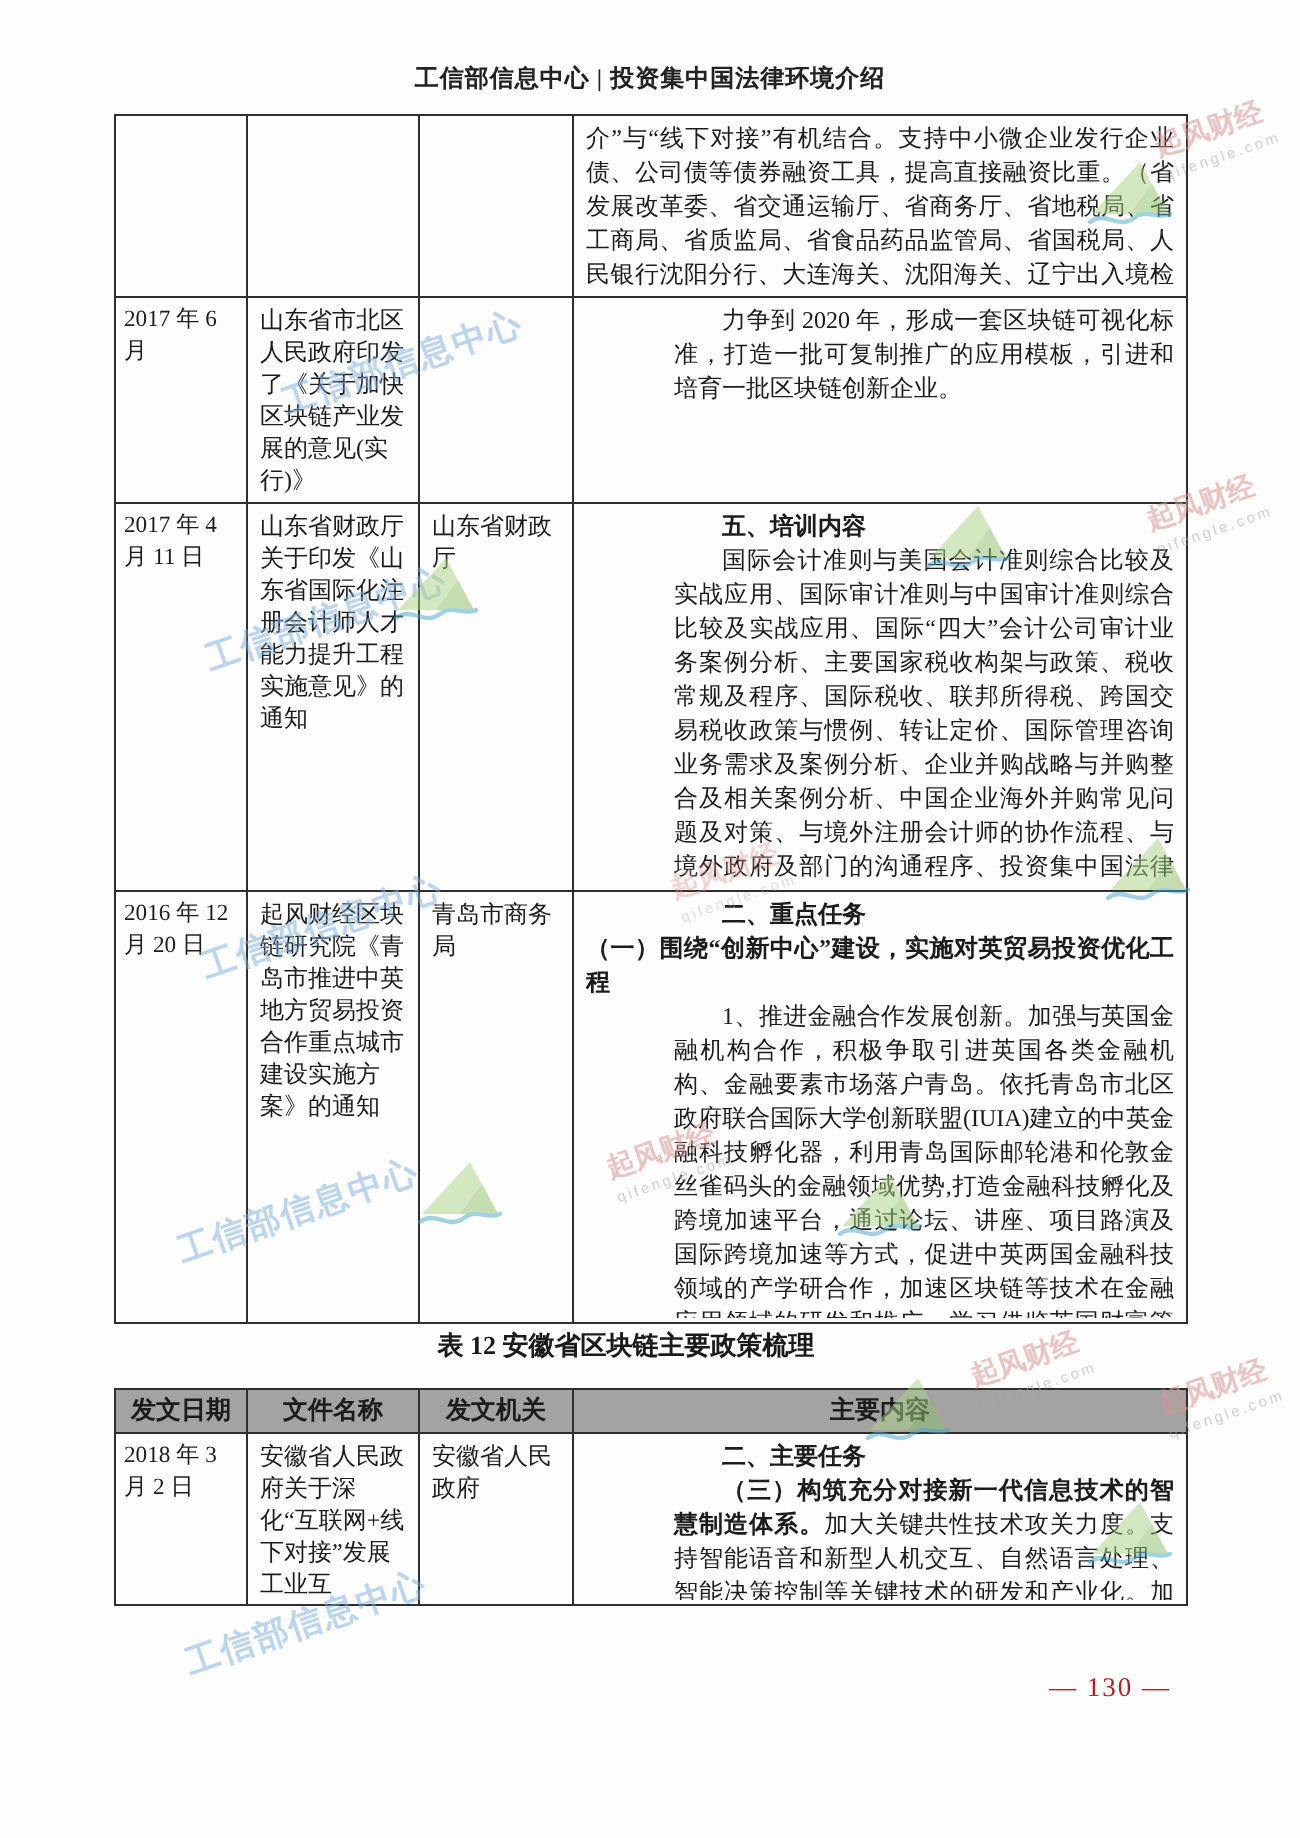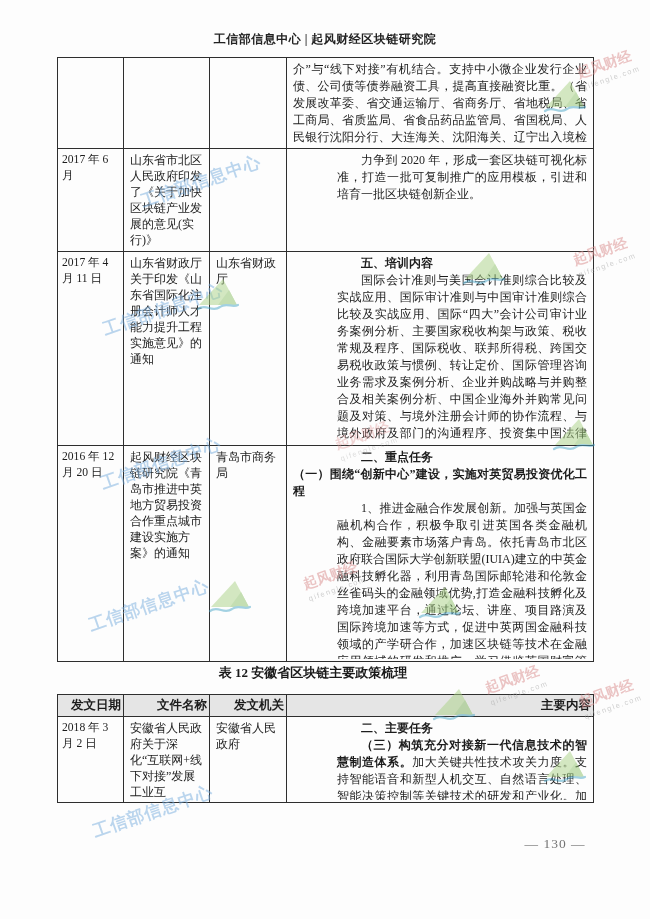--- a/index.html
+++ b/index.html
@@ -31,31 +31,31 @@
   .cellbox { overflow:hidden; }
   .h-r0 .cellbox { height:85px; }
   .h-r1 .cellbox { height:97px; }
   .h-r2 .cellbox { height:188px; }
   .h-r3 .cellbox { height:210px; }
   .h-t2 .cellbox { height:80px; }
   .para { margin:0; text-align:justify; }
   .para.indent { text-indent:2em;margin-left:44px; }
   .para.bold, .b { font-weight:bold;font-family:Liberation Serif, serif; }
   th.col-h {
-    background:#e5e5e5; font-size:12.5px; font-weight:bold;
-    text-align:right; padding:3px 2px; line-height:15px;
+    background:#a3a3a3; font-size:12.5px; font-weight:bold;
+    text-align:center; padding:3px 2px; line-height:15px;
   }
   
   .tbl-caption {
     position:absolute; top:664px; left:45px; width:536px;
     text-align:center; font-weight:bold; font-size:13px; color:#1a1a1a;
   }
   .page-number {
     position:absolute; top:836px; left:495px; width:120px;
-    text-align:center; font-size:13.5px; color:#737373; letter-spacing:1px;
+    text-align:center; font-size:13.5px; color:#b91c1c; letter-spacing:1px;
   }
   
   .wm { position:absolute; pointer-events:none; z-index:6; }
   .wm-blue {
     font-family:"Liberation Sans", sans-serif; font-weight:bold;
     font-size:17px; color:#7aaede; opacity:.5; letter-spacing:1px;
     transform:rotate(-19deg); white-space:nowrap;
   }
   .wm-pink { transform:rotate(-19deg); opacity:.55; }
   .wm-pink-text {
@@ -68,21 +68,21 @@
   }
   .wm-logo { opacity:.5; }
   .wm-logo svg { display:block; }
 </style>
 </head>
 <body>
 
 <div class="page">
 
   <div class="doc-header">
-    <span>工信部信息中心 | 起风财经区块链研究院</span>
+    <span>工信部信息中心 | 投资集中国法律环境介绍</span>
   </div>
 
   <table class="policy tbl1">
     <colgroup>
         <col class="c-date">
         <col class="c-title">
         <col class="c-agency">
         <col class="c-main">
       </colgroup>
     <tbody>

